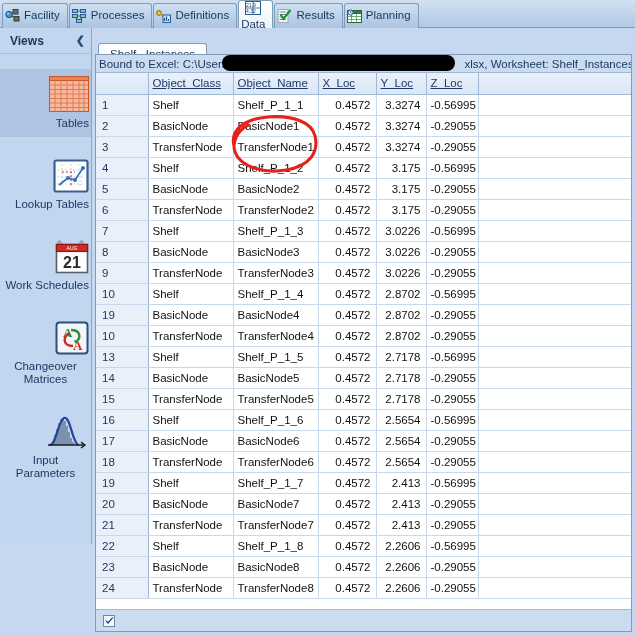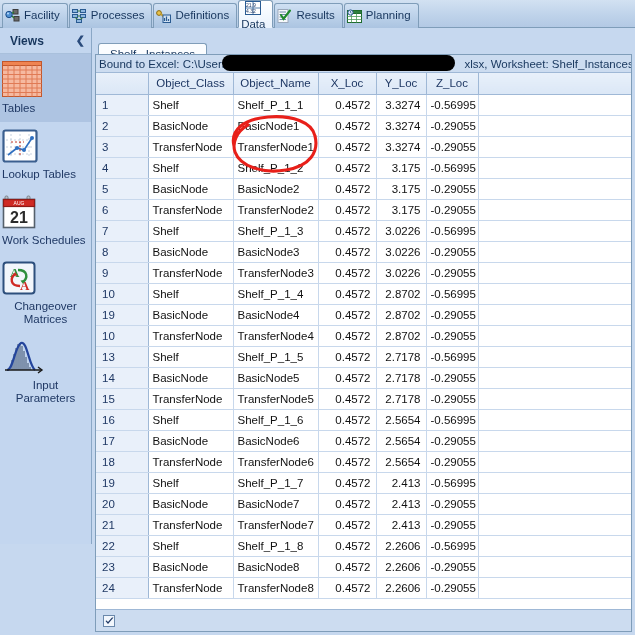--- a/index.html
+++ b/index.html
@@ -63,23 +63,24 @@
   .views-hd{
     height:26px;display:flex;align-items:center;
     padding:0 6px 0 10px;
     font-weight:bold;font-size:12px;color:#17365d;
     border-bottom:1px solid #a9c0dc;
     background:#c3d6ef;
     box-sizing:border-box;
   }
   .views-hd .chev{margin-left:auto;font-size:11px;color:#2a4b7c;font-weight:bold;}
   .vitem{
-    display:flex;flex-direction:column;align-items:flex-start;
+    display:flex;flex-direction:column;align-items:flex-end;
     padding:7px 2px 7px;
     cursor:default;
+    margin-top:15px;
   }
   .vitem.sel{background:#aec4e2;}
   .vlabel{margin-top:5px;text-align:center;font-size:11.5px;color:#1f3864;line-height:13px;}
 
   
   .main{
     position:absolute;left:92px;top:28px;width:543px;height:607px;
     background:#c6d8ef;
     box-sizing:border-box;
   }
@@ -114,23 +115,24 @@
   table.grid{border-collapse:collapse;width:535px;table-layout:fixed;}
   table.grid th{
     background:linear-gradient(to bottom,#e8f0fa 0%,#dbe7f6 100%);
     border-right:1px solid #9fb8d6;
     border-bottom:1px solid #9fb8d6;
     font-weight:normal;
     color:#1f3864;
     font-size:11.5px;
     height:21px;
     padding:0 4px;
-    text-align:center;
+    text-align:left;
     box-sizing:border-box;
     white-space:nowrap;
+    text-decoration:underline;
   }
   table.grid td{
     height:21px;
     border-right:1px solid #c8d8ec;
     border-bottom:1px solid #c8d8ec;
     padding:0 4px;
     font-size:11.5px;
     color:#111111;
     box-sizing:border-box;
     white-space:nowrap;

